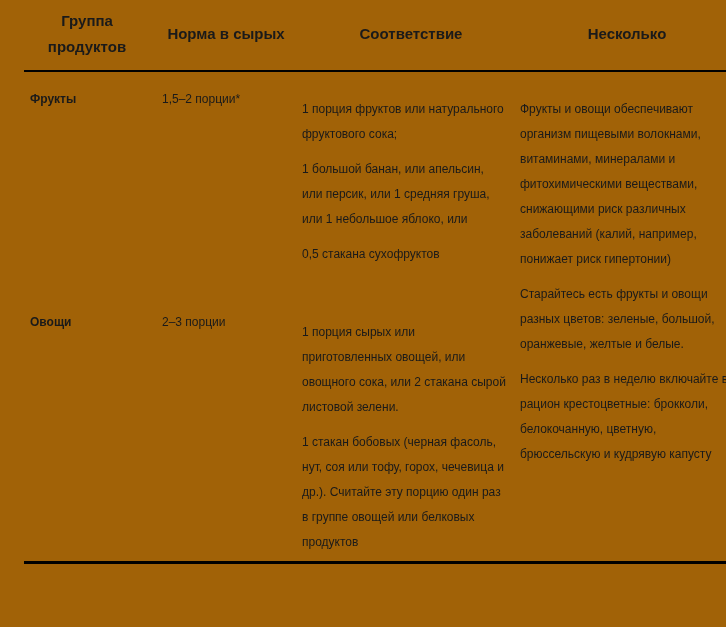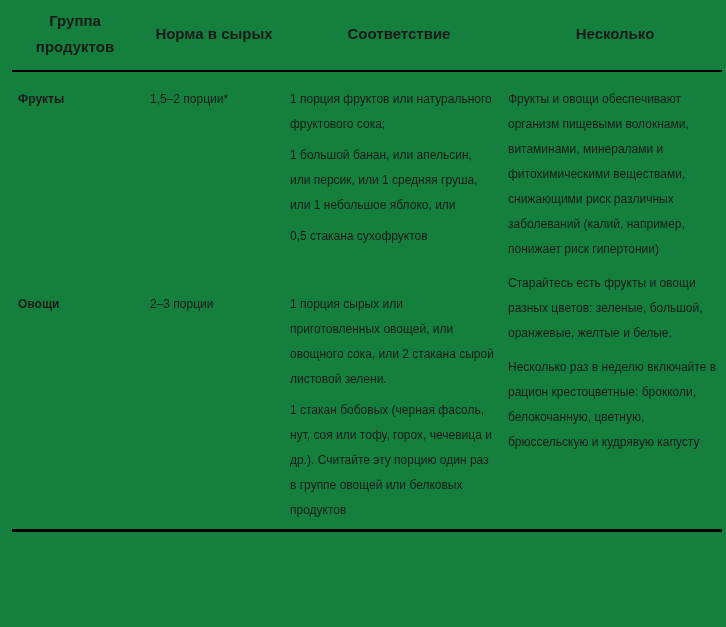--- a/index.html
+++ b/index.html
@@ -11,23 +11,23 @@
     width: 726px;
     height: 627px;
     font-family: "Liberation Sans", sans-serif;
     color: #1a1a1a;
     -webkit-font-smoothing: antialiased;
   }
   .page {
     box-sizing: border-box;
     width: 726px;
     height: 627px;
-    padding: 2px 8px 0 12px;
+    padding: 2px 8px 0 24px;
     overflow: hidden;
-    background: #15803d;
+    background: #a16207;
   }
   table.food-table {
     width: 100%;
     border-collapse: collapse;
     table-layout: fixed;
     border-bottom: 3px solid #000000;
   }
   col.c-group { width: 126px; }
   col.c-norm  { width: 152px; }
   col.c-equiv { width: 218px; }
@@ -54,21 +54,21 @@
   td.cell-group {
     font-weight: bold;
     padding-left: 6px;
   }
   td.cell-norm {
     padding-left: 12px;
     margin-top: 24px;
   }
   td.cell-equiv p,
   td.cell-notes p {
-    margin: 0 0 6px 0;
+    margin: 10px 0 6px 0;
   }
   td.cell-notes p {
     margin-bottom: 9px;
   }
   td.cell-notes {
     padding-right: 4px;
   }
 </style>
 </head>
 <body>

